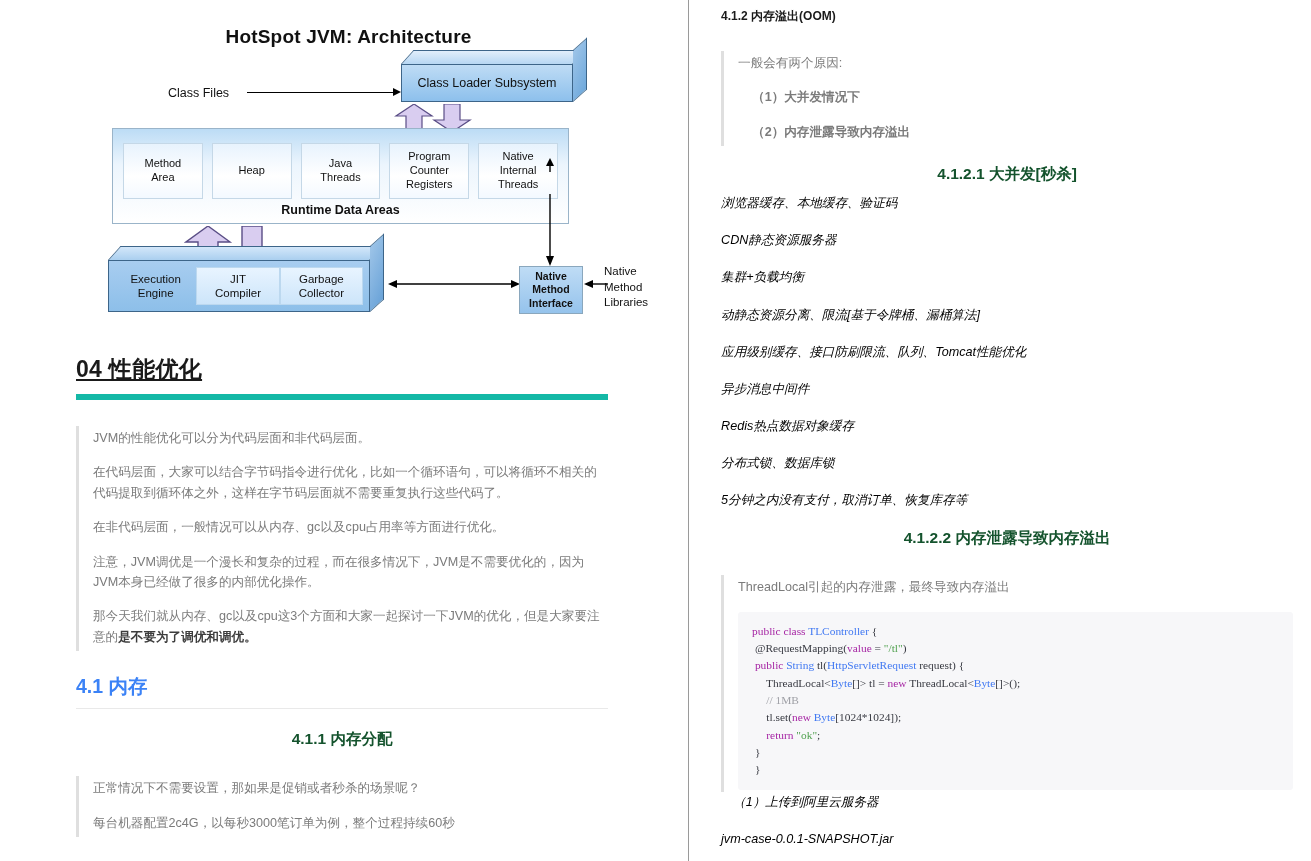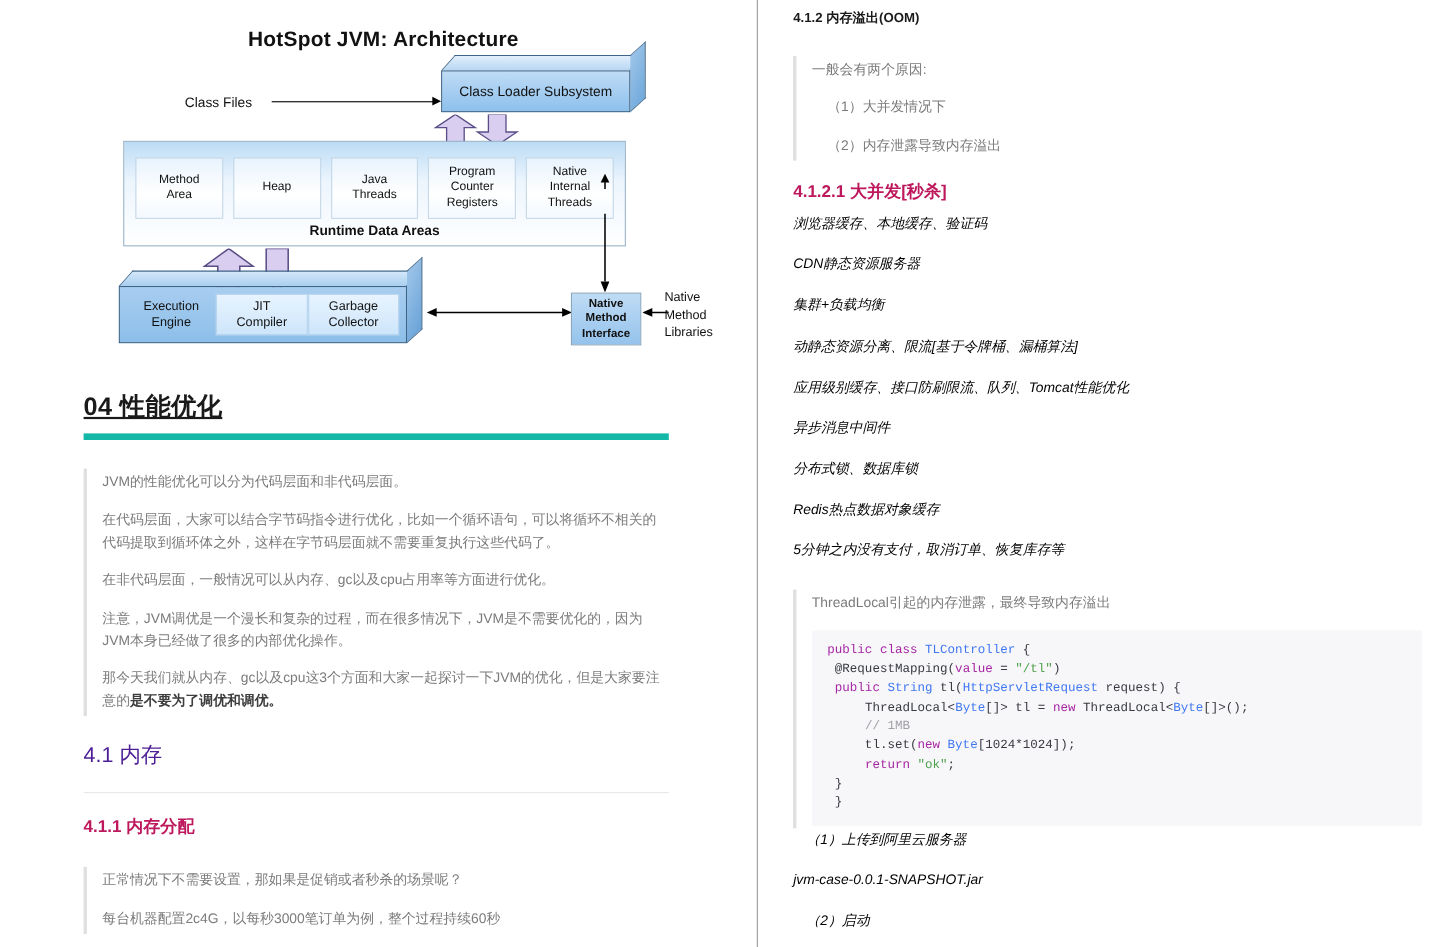--- a/index.html
+++ b/index.html
@@ -100,40 +100,40 @@
     display:flex; align-items:center; justify-content:center; text-align:center;
     font-weight:bold; font-size:10.5px; line-height:1.28; color:#111;
   }
   .nml { position:absolute; left:528px; top:256px; width:74px; font-size:11.5px; line-height:1.35; color:#111; text-align:left; }
 
   
   h2.sec {
     font-size:23px; font-weight:bold; color:#1a1a1a; margin:26px 0 4px 0;
     padding-bottom:9px; border-bottom:6px solid #14b8a6; letter-spacing:.3px;text-decoration:underline;
   }
-  h3.sec { font-size:19.5px; font-weight:normal; color:#4c1d95; margin:22px 0 0 0;
-    padding-bottom:20px; border-bottom:1px solid #e9e9e9; }
-  h4.sec { font-size:15.5px; font-weight:bold; color:#be185d; margin:20px 0 10px 0; }
+  h3.sec { font-size:19.5px; font-weight:bold; color:#3b82f6; margin:22px 0 0 0;
+    padding-bottom:8px; border-bottom:1px solid #e9e9e9; }
+  h4.sec { font-size:15.5px; font-weight:bold; color:#14532d; margin:20px 0 10px 0;text-align:center; }
   h4.sec.tight { margin:18px 0 8px 0; }
   h3.r { font-size:12px; font-weight:bold; color:#1a1a1a; margin:0 0 10px 0; }
 
   blockquote {
     margin:26px 0 0 0; padding:2px 0 2px 14px; border-left:3px solid #dfdfdf;
   }
   blockquote p { margin:0 0 14px 0; font-size:12.6px; line-height:1.62; color:#7b7b7b; }
   blockquote p:last-child { margin-bottom:2px; }
-  blockquote p.ind { padding-left:14px; }
+  blockquote p.ind { padding-left:14px;font-weight:bold; }
   .bq-strong { color:#3d3d3d; font-weight:bold; }
 
   p.body { font-size:12.6px; line-height:1.6; color:#000000; margin:0 0 17px 0;font-style:italic; }
   p.body.ind { padding-left:12px; }
 
   pre.code {
     background:#f7f7f9; border-radius:3px; margin:12px 0 0 0;
-    padding:11px 14px; font-family:Liberation Mono, monospace;
+    padding:11px 14px; font-family:Liberation Serif, serif;
     font-size:11.4px; line-height:1.52; color:#24292e; white-space:pre; overflow:hidden;
   }
   .k  { color:#a626a4; }
   .ty { color:#4078f2; }
   .st { color:#50a14f; }
   .cm { color:#a0a1a7; }
   .an { color:#383a42; }
 
   
   .flow { position:relative; width:540px; height:115px; margin:16px auto 0 auto; }
@@ -274,24 +274,25 @@
     </blockquote>
 
     <h4 class="sec tight">4.1.2.1 大并发[秒杀]</h4>
 
     <p class="body">浏览器缓存、本地缓存、验证码</p>
     <p class="body">CDN静态资源服务器</p>
     <p class="body">集群+负载均衡</p>
     <p class="body">动静态资源分离、限流[基于令牌桶、漏桶算法]</p>
     <p class="body">应用级别缓存、接口防刷限流、队列、Tomcat性能优化</p>
     <p class="body">异步消息中间件</p>
+    <p class="body">Redis热点数据对象缓存</p>
     <p class="body">分布式锁、数据库锁</p>
-    <p class="body">Redis热点数据对象缓存</p>
     <p class="body">5分钟之内没有支付，取消订单、恢复库存等</p>
 
+    <h4 class="sec tight">4.1.2.2 内存泄露导致内存溢出</h4>
 
     <blockquote>
       <p>ThreadLocal引起的内存泄露，最终导致内存溢出</p>
       <pre class="code" id="java-code"><span class="k">public </span><span class="k">class </span><span class="ty">TLController</span><span class="an"> {</span>
 <span class="an"> @RequestMapping(</span><span class="k">value</span><span class="an"> = </span><span class="st">"/tl"</span><span class="an">)</span>
 <span class="an"> </span><span class="k">public </span><span class="ty">String</span><span class="an"> tl(</span><span class="ty">HttpServletRequest</span><span class="an"> request) {</span>
 <span class="an">     </span><span class="an">ThreadLocal</span><span class="an">&lt;</span><span class="ty">Byte</span><span class="an">[]&gt; tl = </span><span class="k">new </span><span class="an">ThreadLocal</span><span class="an">&lt;</span><span class="ty">Byte</span><span class="an">[]&gt;();</span>
 <span class="an">     </span><span class="cm">// 1MB</span>
 <span class="an">     tl.set(</span><span class="k">new </span><span class="ty">Byte</span><span class="an">[1024*1024]);</span>
 <span class="an">     </span><span class="k">return </span><span class="st">"ok"</span><span class="an">;</span>

